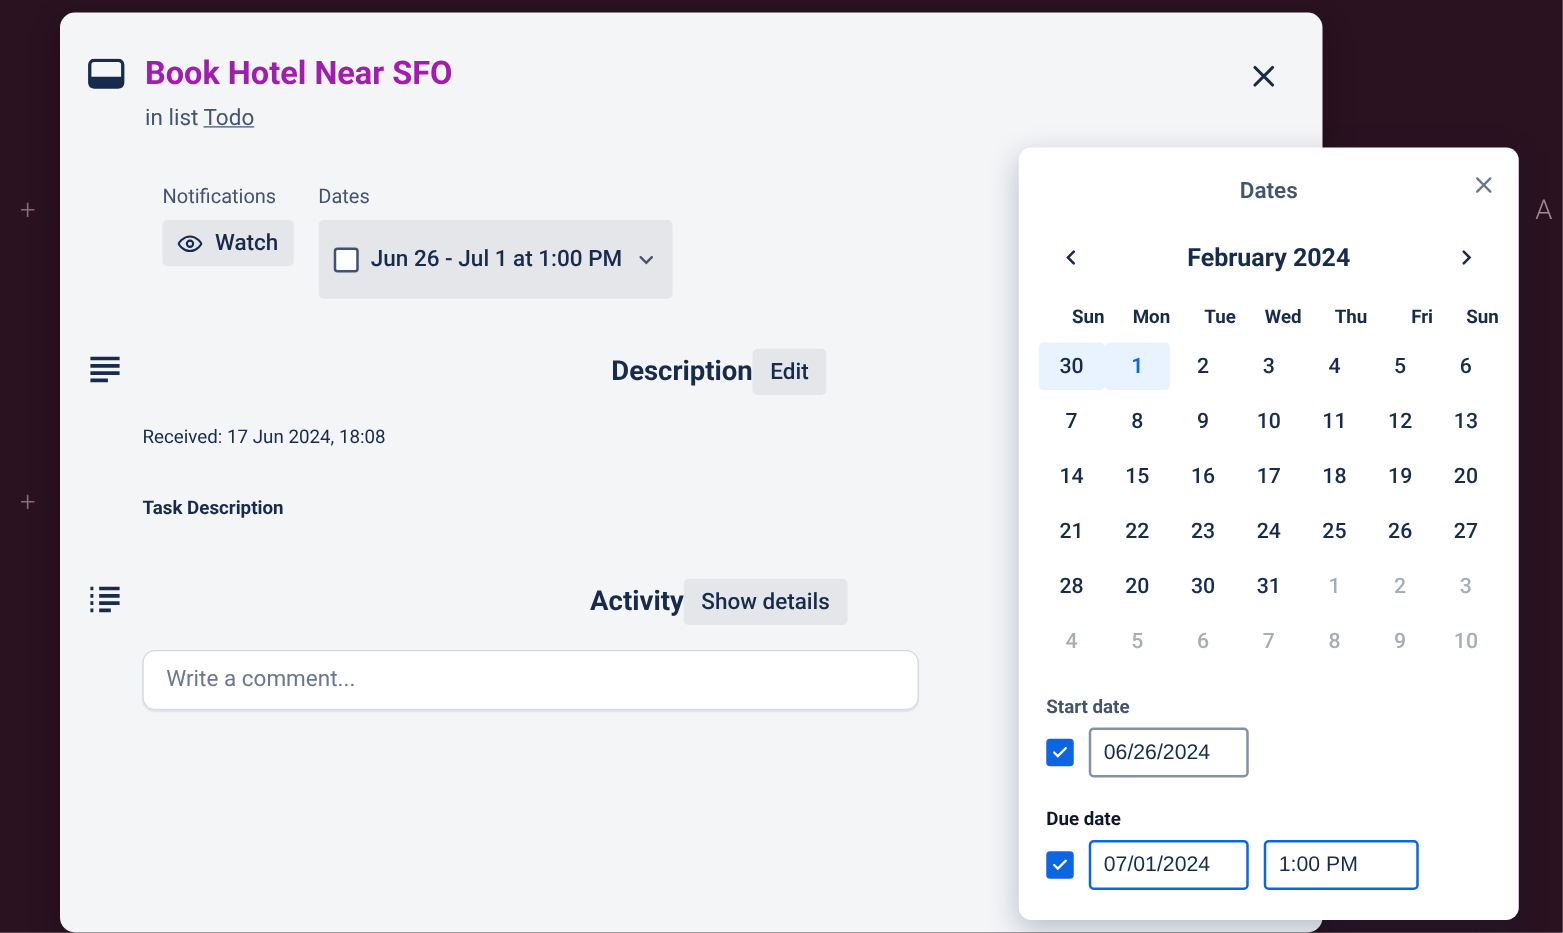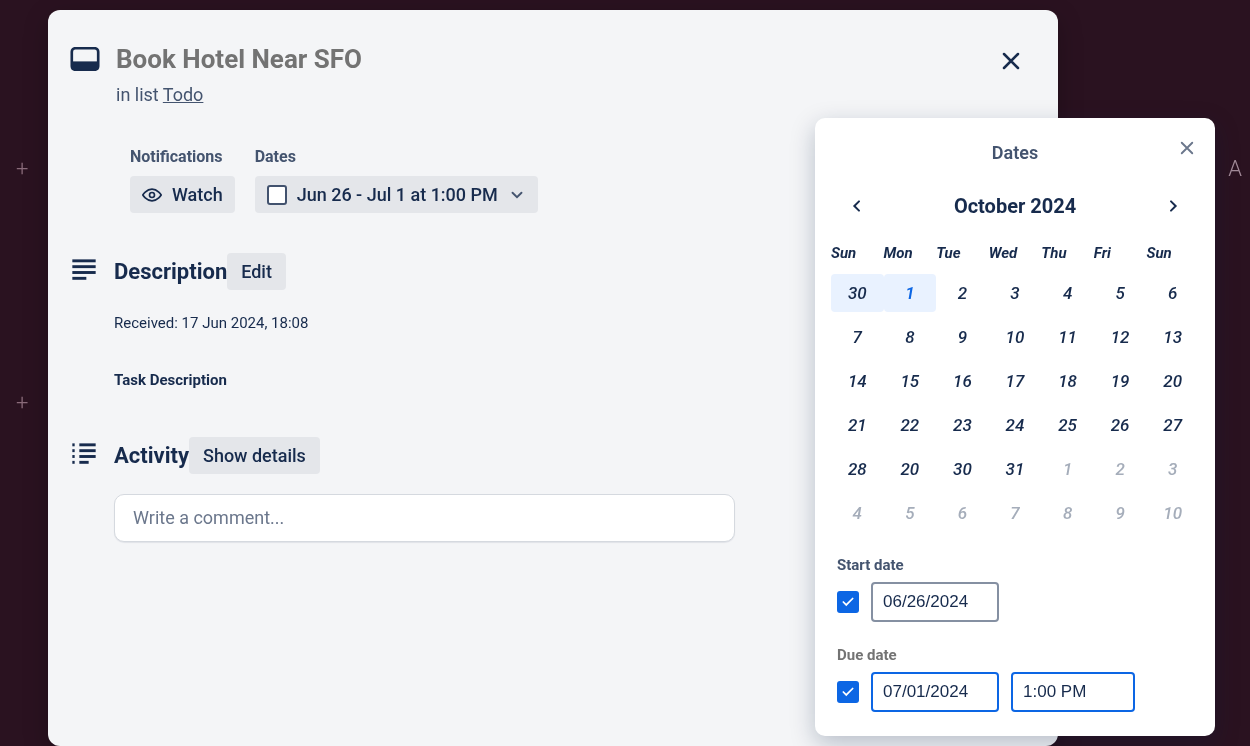--- a/index.html
+++ b/index.html
@@ -45,21 +45,21 @@
     margin-top: 16px;
   }
   .card-icon {
     width: 30px;
     height: 24px;
     color: #172b4d;
   }
   .title {
     font-size: 26px;
     font-weight: 700;
-    color: #737373;
+    color: #a21caf;
   }
   .subtitle-row {
     margin-left: 46px;
     margin-top: 10px;
     font-size: 18px;
     color: #44546f;
   }
   .list-link {
     text-decoration: underline;
     color: #44546f;
@@ -68,21 +68,21 @@
   .meta-row {
     margin-left: 60px;
     margin-top: 42px;
     display: flex;
     gap: 20px;
     align-items: flex-start;
   }
   .meta-block { display: flex; flex-direction: column; gap: 10px; }
   .meta-label {
     font-size: 16px;
-    font-weight: 700;
+    font-weight: 400;
     color: #44546f;
   }
   .chip {
     background: #e4e6ea;
     border-radius: 4px;
     padding: 8px 12px;
     display: flex;
     align-items: center;
     gap: 10px;
     font-size: 18px;
@@ -93,32 +93,32 @@
   .chip-plain-checkbox {
     width: 20px;
     height: 20px;
     border: 2px solid #42526e;
     border-radius: 3px;
     background: #fff;
     flex-shrink: 0;
   }
   .eye-icon { width: 20px; height: 20px; }
   .chev-icon { width: 18px; height: 18px; color: #44546f; }
-  .date-chip-wrap { display: flex; align-items: center; gap: 10px; background:#e4e6ea; border-radius:4px; padding:8px 12px; }
+  .date-chip-wrap { display: flex; align-items: center; gap: 10px; background:#e4e6ea; border-radius:4px; padding:21px 12px; }
   .section {
     margin-top: 40px;
     display: flex;
     gap: 16px;
     align-items: flex-start;
   }
   .section-icon { width: 28px; height: 24px; margin-top: 4px; color:#172b4d; flex-shrink:0; }
   .section-body { flex: 1; }
   .section-head {
     display: flex;
-    justify-content: flex-start;
+    justify-content: center;
     align-items: center;
   }
   .section-title {
     font-size: 22px;
     font-weight: 700;
     color: #172b4d;
   }
   .btn-grey {
     background: #e4e6ea;
     border-radius: 4px;
@@ -196,23 +196,22 @@
     display:flex;align-items:center;justify-content:center;
     cursor:pointer;
     color:#172b4d;
   }
   .month-nav svg { width:16px; height:16px; }
   .month-name { font-size: 20px; font-weight: 700; color:#172b4d; }
   .cal-grid {
     margin-top: 16px;
     display: grid;
     grid-template-columns: repeat(7, 1fr);
-    text-align: left;
+    text-align: right;
     row-gap: 6px;
-    font-style: italic;
   }
   .dow {
     font-size: 15px;
     font-weight: 700;
     color: #172b4d;
     padding: 6px 0;
   }
   .day {
     font-size: 17px;
     font-weight: 500;
@@ -224,21 +223,21 @@
   }
   .day.muted { color: #a5adba; }
   .day.range { background: #e9f2ff; }
   .day.sel { color: #0c66e4; background:#e9f2ff; font-weight:600; }
   .form-block { margin-top: 24px; padding: 0 6px; }
   .form-label {
     font-size: 15px;
     font-weight: 700;
     color: #44546f;
   }
-  .form-label.active { color: #737373; }
+  .form-label.active { color: #0f172a; }
   .form-row {
     margin-top: 8px;
     display: flex;
     align-items: center;
     gap: 12px;
   }
   .cb {
     width: 22px;
     height: 22px;
     border-radius: 3px;
@@ -364,21 +363,21 @@
         </svg>
     </div>
   </div>
 
   <div class="month-row">
     <div class="month-nav">
       <svg viewBox="0 0 24 24">
           <path d="M15 5l-7 7 7 7" fill="none" stroke="currentColor" stroke-width="3" stroke-linecap="round"></path>
         </svg>
     </div>
-    <div class="month-name">October 2024</div>
+    <div class="month-name">February 2024</div>
     <div class="month-nav">
       <svg viewBox="0 0 24 24">
           <path d="M9 5l7 7-7 7" fill="none" stroke="currentColor" stroke-width="3" stroke-linecap="round"></path>
         </svg>
     </div>
   </div>
 
   <div class="cal-grid" id="cal-grid">
       <div class="dow">Sun</div>
       <div class="dow">Mon</div>

